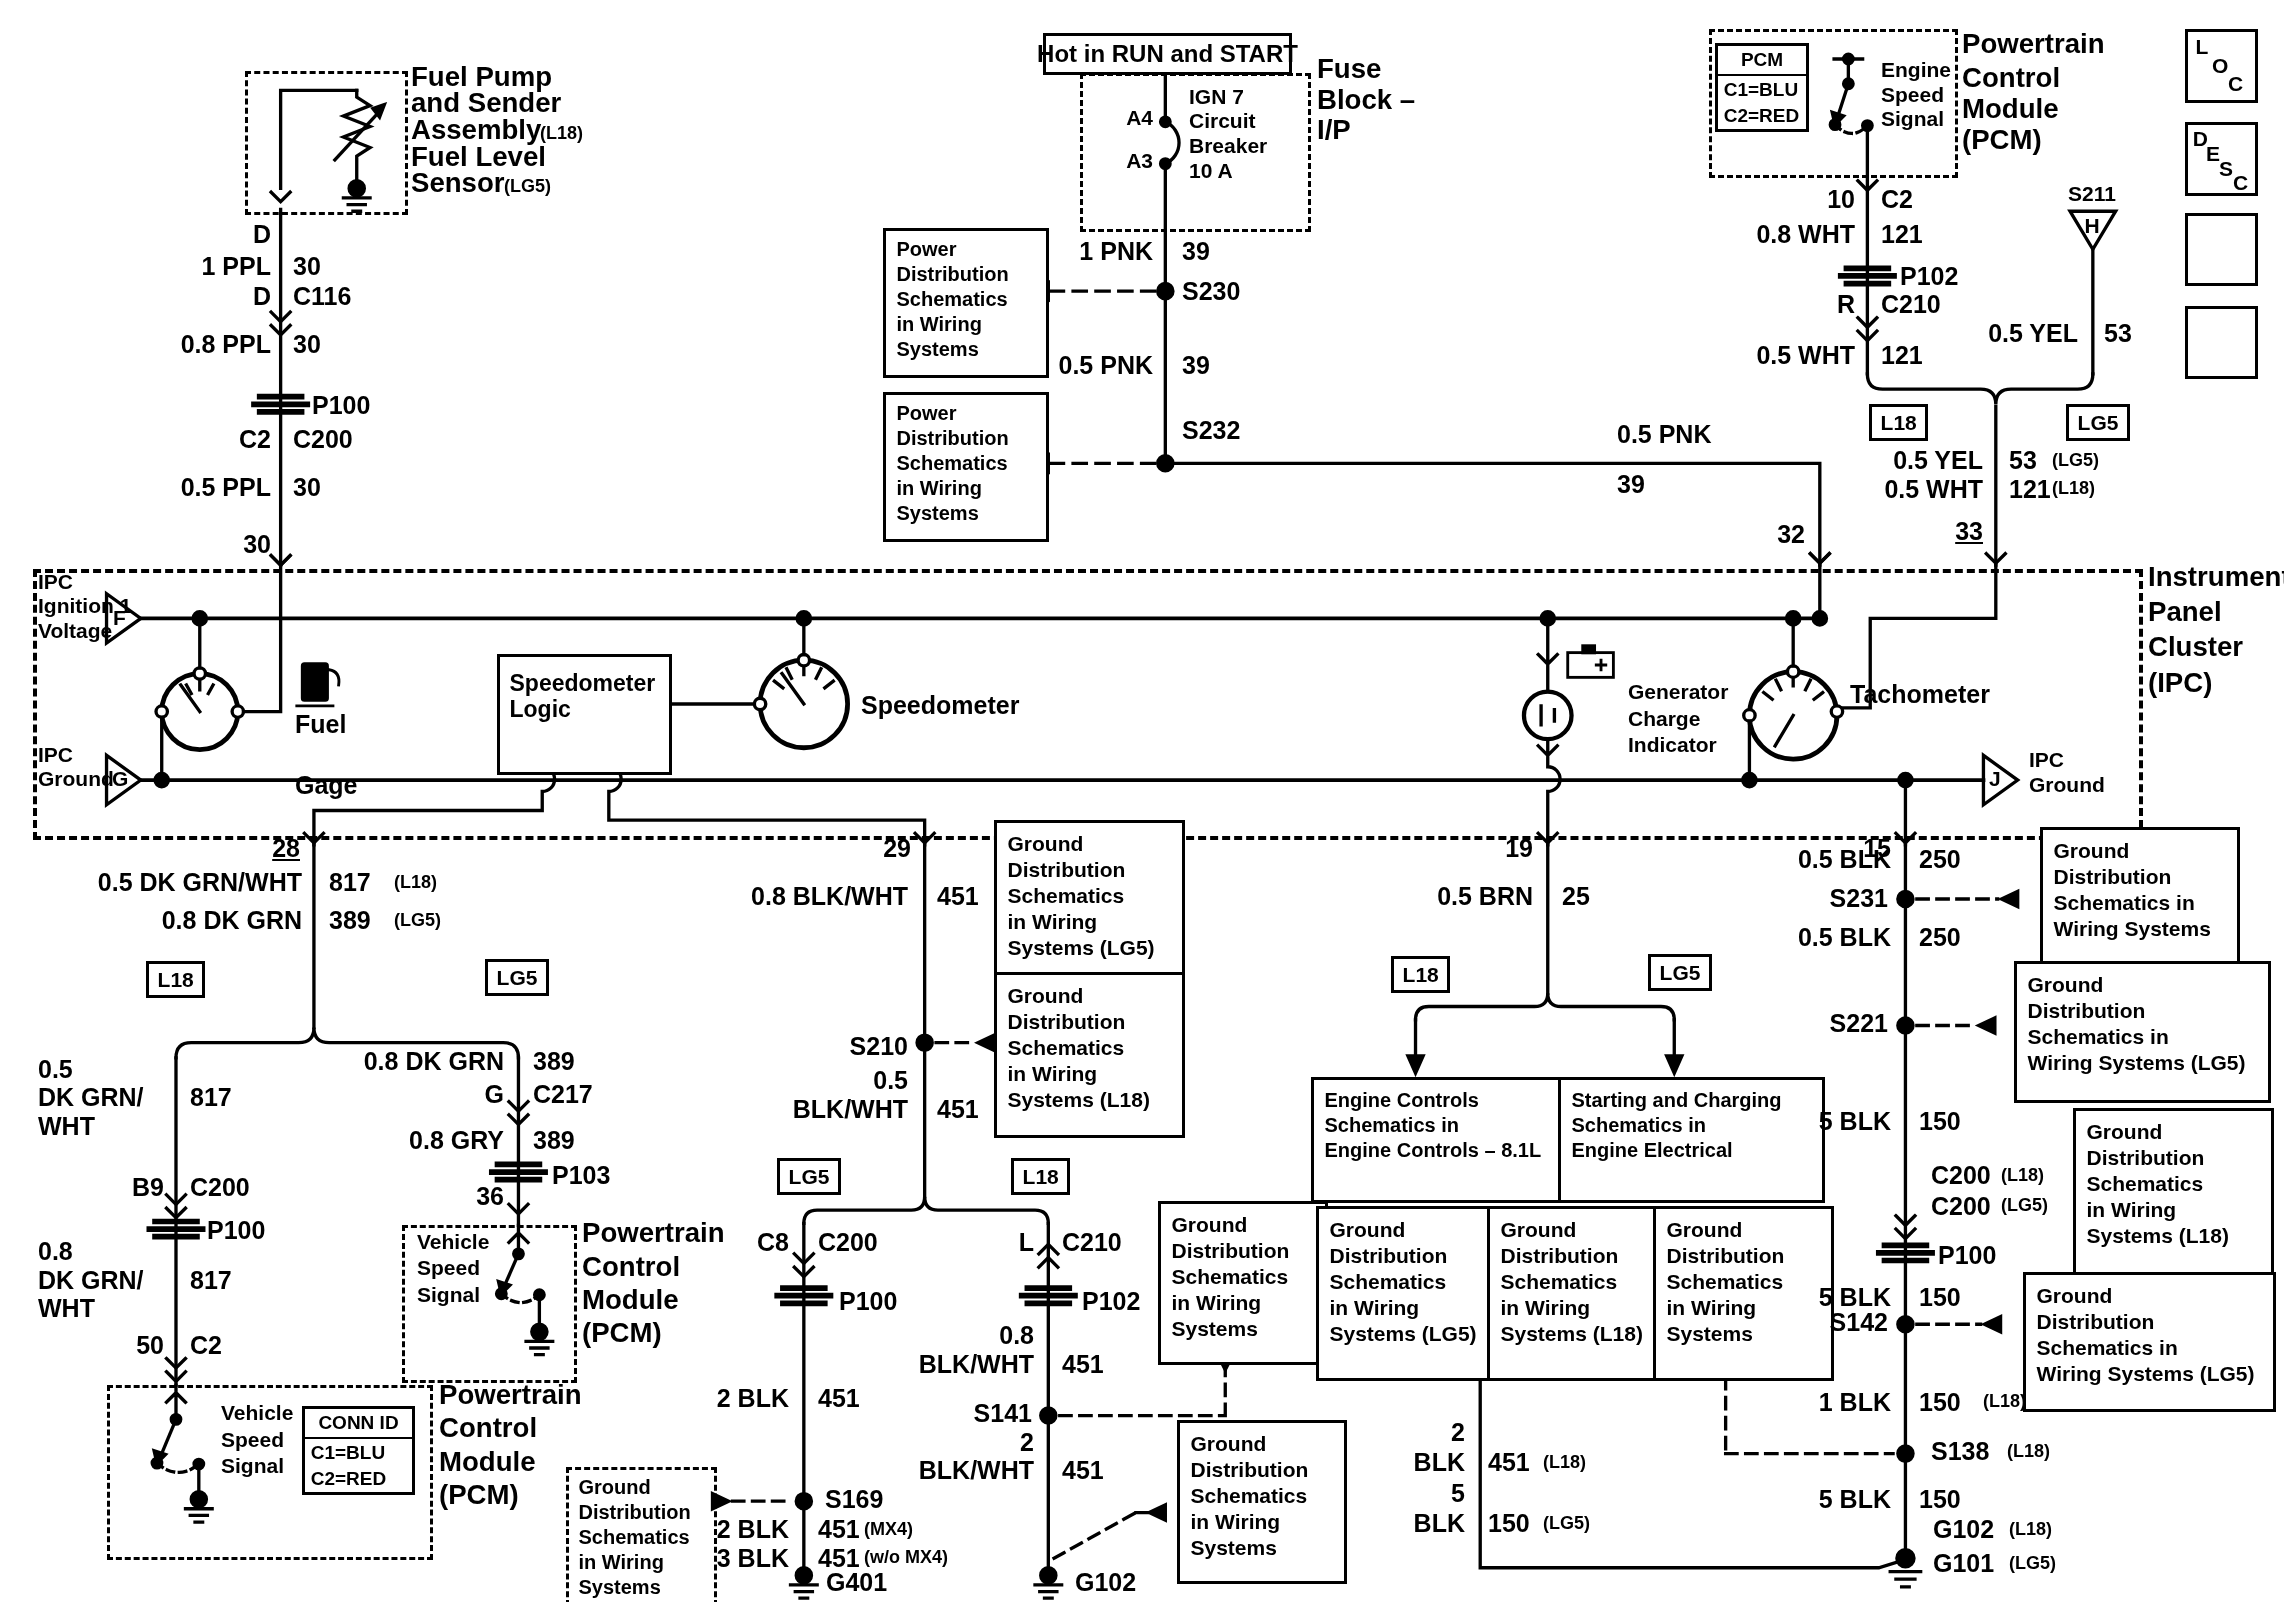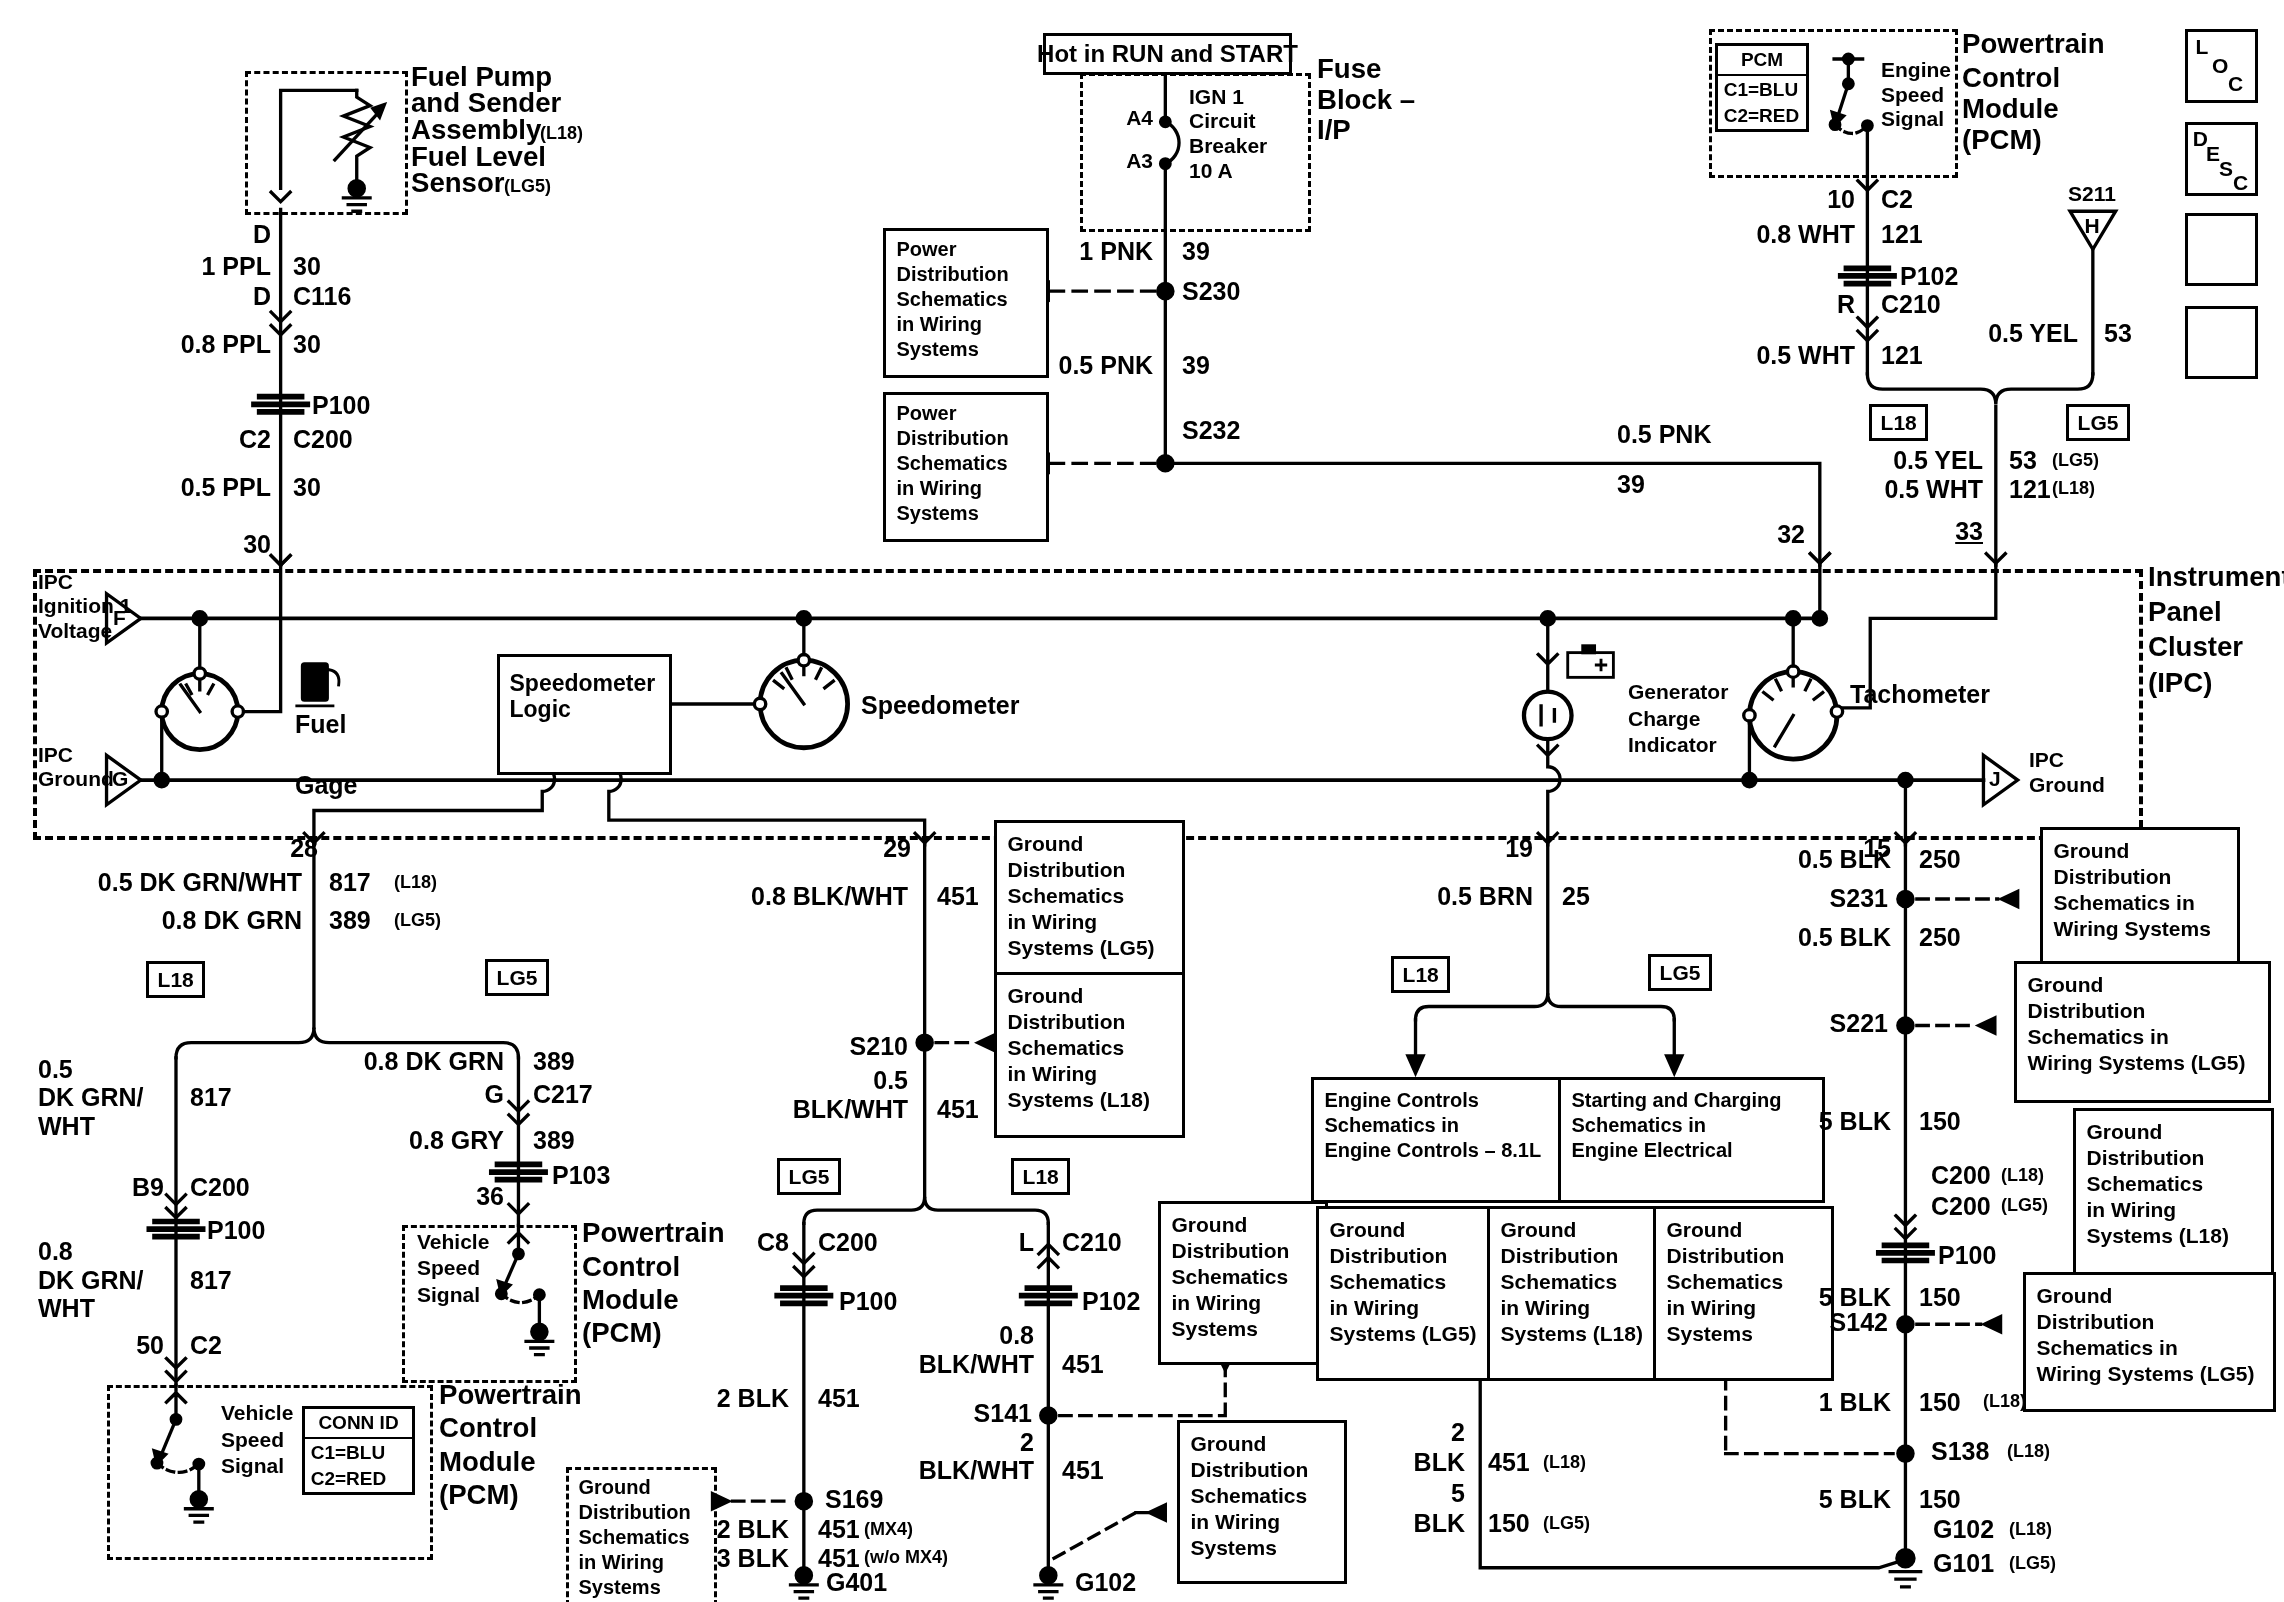--- a/index.html
+++ b/index.html
@@ -433,21 +433,21 @@
 <span class="lb" style="left:293px;top:331px;">30</span>
 <span class="lb" style="left:312px;top:392px;">P100</span>
 <span class="lb ra" style="left:271px;top:426px;">C2</span>
 <span class="lb" style="left:293px;top:426px;">C200</span>
 <span class="lb ra" style="left:271px;top:474px;text-align:right;">0.5 PPL</span>
 <span class="lb" style="left:293px;top:474px;">30</span>
 <span class="lb ra" style="left:271px;top:531px;">30</span>
 
 <span class="lb ra t22" style="left:1153px;top:107px;">A4</span>
 <span class="lb ra t22" style="left:1153px;top:150px;">A3</span>
-<span class="lb t22" style="left:1189px;top:86px;">IGN 1</span>
+<span class="lb t22" style="left:1189px;top:86px;">IGN 7</span>
 <span class="lb t22" style="left:1189px;top:110px;">Circuit</span>
 <span class="lb t22" style="left:1189px;top:135px;">Breaker</span>
 <span class="lb t22" style="left:1189px;top:160px;">10 A</span>
 <span class="lb t28" style="left:1317px;top:55px;">Fuse</span>
 <span class="lb t28" style="left:1317px;top:86px;">Block –</span>
 <span class="lb t28" style="left:1317px;top:116px;">I/P</span>
 <span class="lb ra" style="left:1153px;top:238px;">1 PNK</span>
 <span class="lb" style="left:1182px;top:238px;">39</span>
 <span class="lb" style="left:1182px;top:278px;">S230</span>
 <span class="lb ra" style="left:1153px;top:352px;">0.5 PNK</span>
@@ -500,21 +500,21 @@
 <span class="lb t22" style="left:1628px;top:734px;">Indicator</span>
 <span class="lb" style="left:1850px;top:681px;">Tachometer</span>
 <span class="lb t22" style="left:1989px;top:768px;">J</span>
 <span class="lb t22" style="left:2029px;top:749px;">IPC</span>
 <span class="lb t22" style="left:2029px;top:774px;">Ground</span>
 <span class="lb t28" style="left:2148px;top:563px;">Instrument</span>
 <span class="lb t28" style="left:2148px;top:598px;">Panel</span>
 <span class="lb t28" style="left:2148px;top:633px;">Cluster</span>
 <span class="lb t28" style="left:2148px;top:669px;">(IPC)</span>
 
-<span class="lb ra" style="left:318px;top:835px;">28</span>
+<span class="lb ra" style="left:300px;top:835px;text-decoration:underline;">28</span>
 <span class="lb ra" style="left:911px;top:835px;">29</span>
 <span class="lb ra" style="left:1533px;top:835px;">19</span>
 <span class="lb ra" style="left:1891px;top:835px;">15</span>
 
 <span class="lb ra" style="left:302px;top:869px;">0.5 DK GRN/WHT</span>
 <span class="lb" style="left:329px;top:869px;">817</span>
 <span class="lb sm" style="left:394px;top:873px;">(L18)</span>
 <span class="lb ra" style="left:302px;top:907px;">0.8 DK GRN</span>
 <span class="lb" style="left:329px;top:907px;">389</span>
 <span class="lb sm" style="left:394px;top:911px;">(LG5)</span>

